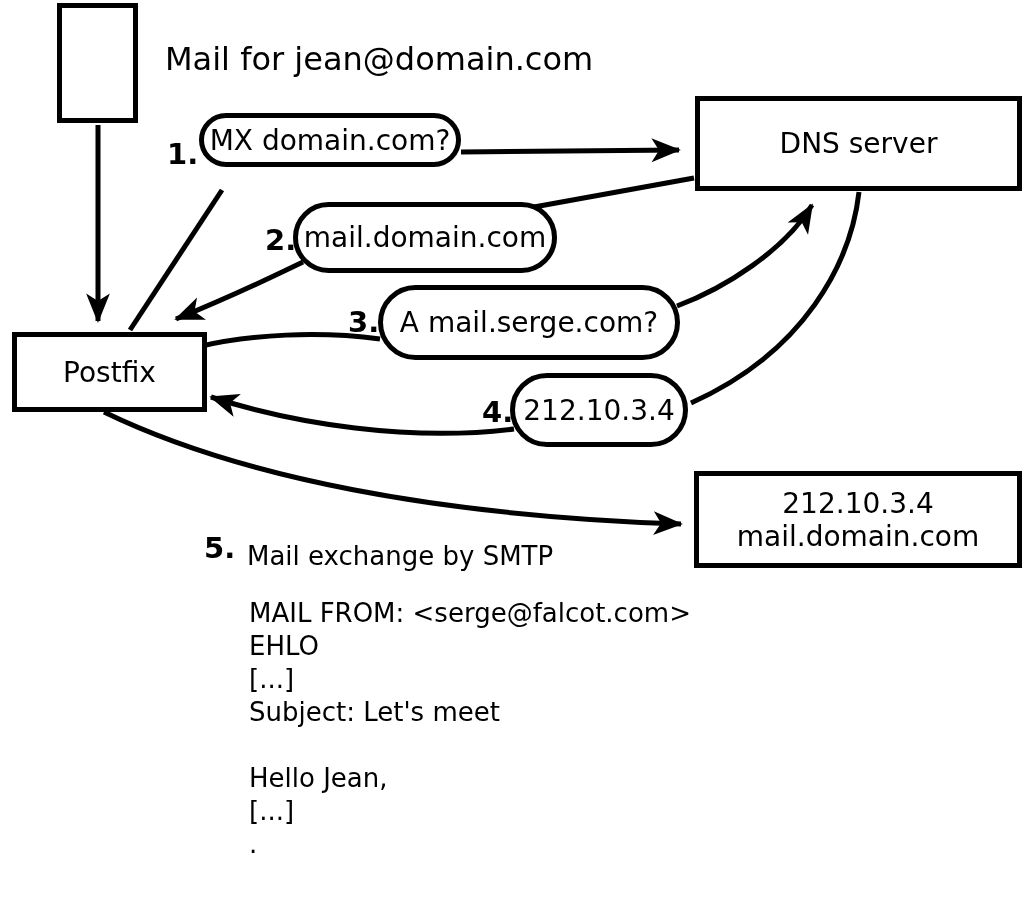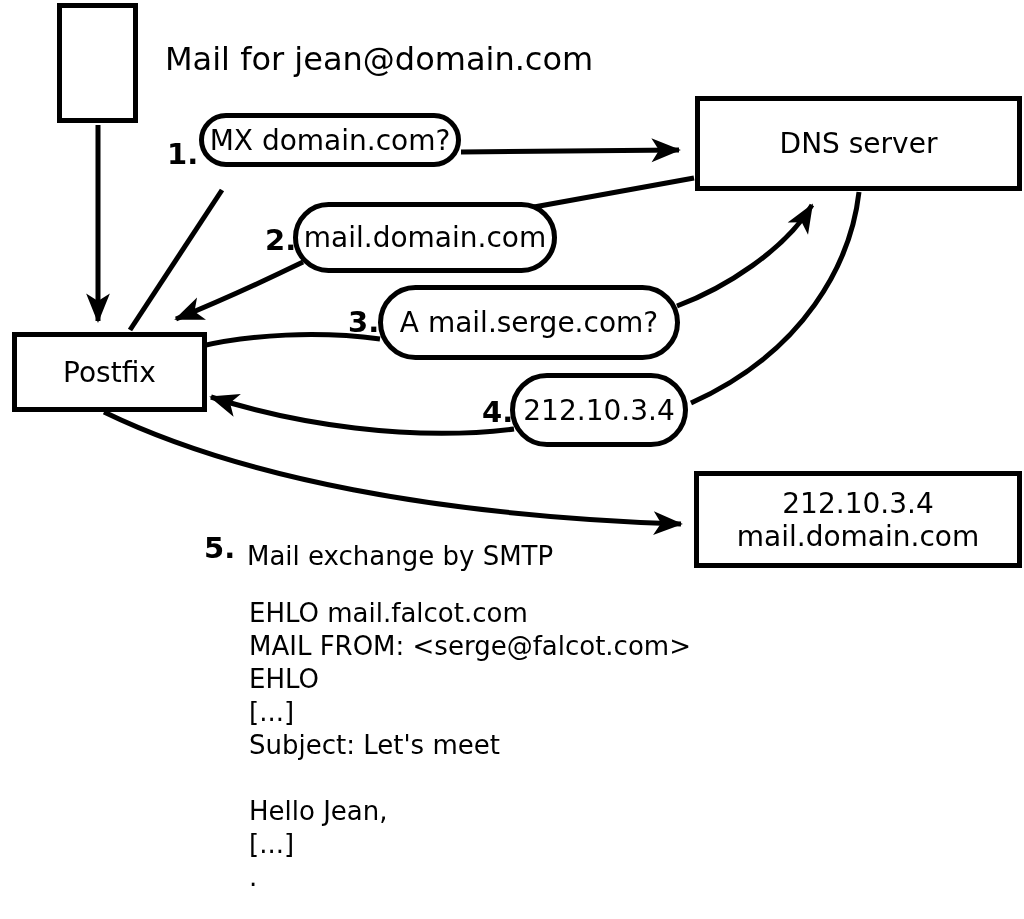--- a/index.html
+++ b/index.html
@@ -113,21 +113,20 @@
   <div id="postfix" class="node">Postfix</div>
 
   <div id="dns" class="node">DNS server</div>
 
   <div id="dest" class="node col">
     <div>212.10.3.4</div>
     <div>mail.domain.com</div>
   </div>
 
   <div id="smtp">
-    <div class="smtp-line">EHLO mail.falcot.com</div>
     <div class="smtp-line">MAIL FROM: &lt;serge@falcot.com&gt;</div>
     <div class="smtp-line">EHLO</div>
     <div class="smtp-line">[...]</div>
     <div class="smtp-line">Subject: Let's meet</div>
     <div class="smtp-line"></div>
     <div class="smtp-line">Hello Jean,</div>
     <div class="smtp-line">[...]</div>
     <div class="smtp-line">.</div>
   </div>
 

